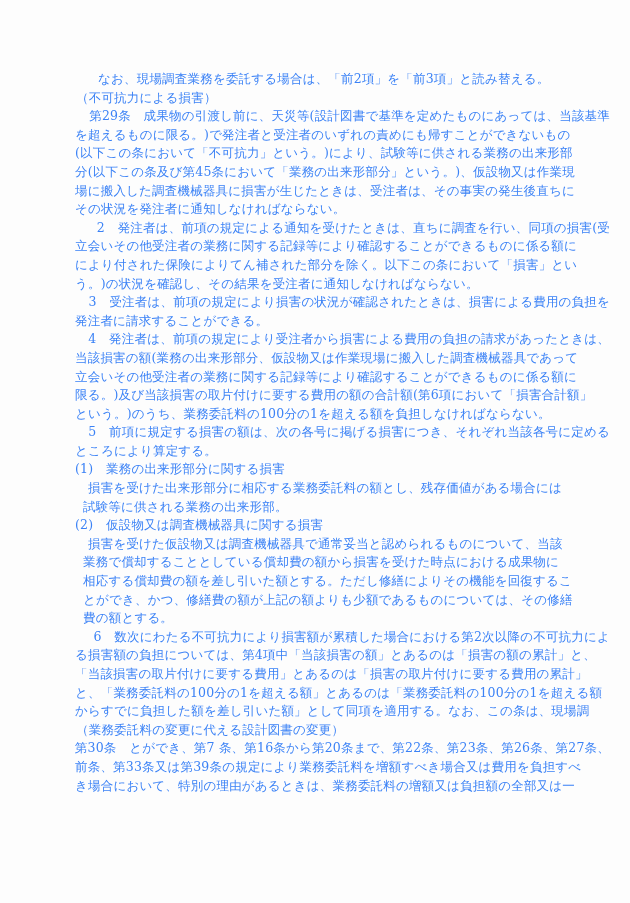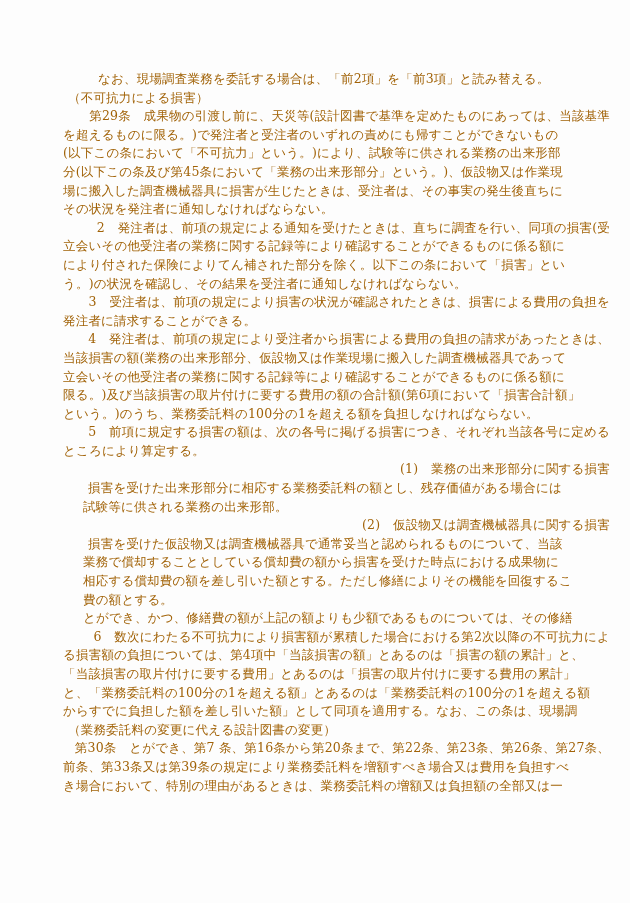--- a/index.html
+++ b/index.html
@@ -10,34 +10,34 @@
   .page {
     position: relative;
     width: 630px;
     height: 903px;
     box-sizing: border-box;
     padding: 70px 20px 0 62px;
     background: #fdfdfd;
     font-family: "DejaVu Serif", "Liberation Serif", serif;
     font-size: 12.5px;
     line-height: 18.6px;
-    color: #a16207;
+    color: #3b82f6;
     overflow: hidden;
   }
   .ln {
     white-space: nowrap;
     height: 18.6px;
     letter-spacing: 0.2px;
   }
   
   .i-art  { margin-left: 0; text-align: right; }     
-  .i-cont { margin-left: 1px; }  
-  .i-head { margin-left: 6px; }   
+  .i-cont { margin-left: 13px; }  
+  .i-head { margin-left: 14px; }   
   .i-nao  { margin-left: 36px; }  
-  .i-item { margin-left: 13px; text-align: right; }  
+  .i-item { margin-left: 13px; }  
   .i-sub1 { margin-left: 26px; }  
   .i-sub2 { margin-left: 21px; }  
 </style>
 </head>
 <body>
 
 <div class="page">
   <div class="ln i-nao">なお、現場調査業務を委託する場合は、「前2項」を「前3項」と読み替える。</div>
   <div class="ln i-head">（不可抗力による損害）</div>
   <div class="ln i-art">第29条　成果物の引渡し前に、天災等(設計図書で基準を定めたものにあっては、当該基準</div>
@@ -59,22 +59,22 @@
   <div class="ln i-cont">という。)のうち、業務委託料の100分の1を超える額を負担しなければならない。</div>
   <div class="ln i-art">5　前項に規定する損害の額は、次の各号に掲げる損害につき、それぞれ当該各号に定める</div>
   <div class="ln i-cont">ところにより算定する。</div>
   <div class="ln i-item">(1)　業務の出来形部分に関する損害</div>
   <div class="ln i-sub1">損害を受けた出来形部分に相応する業務委託料の額とし、残存価値がある場合には</div>
   <div class="ln i-sub2">試験等に供される業務の出来形部。</div>
   <div class="ln i-item">(2)　仮設物又は調査機械器具に関する損害</div>
   <div class="ln i-sub1">損害を受けた仮設物又は調査機械器具で通常妥当と認められるものについて、当該</div>
   <div class="ln i-sub2">業務で償却することとしている償却費の額から損害を受けた時点における成果物に</div>
   <div class="ln i-sub2">相応する償却費の額を差し引いた額とする。ただし修繕によりその機能を回復するこ</div>
+  <div class="ln i-sub2">とができ、かつ、修繕費の額が上記の額よりも少額であるものについては、その修繕</div>
   <div class="ln i-sub2">費の額とする。</div>
-  <div class="ln i-sub2">とができ、かつ、修繕費の額が上記の額よりも少額であるものについては、その修繕</div>
   <div class="ln i-art">6　数次にわたる不可抗力により損害額が累積した場合における第2次以降の不可抗力によ</div>
   <div class="ln i-cont">る損害額の負担については、第4項中「当該損害の額」とあるのは「損害の額の累計」と、</div>
   <div class="ln i-cont">「当該損害の取片付けに要する費用」とあるのは「損害の取片付けに要する費用の累計」</div>
   <div class="ln i-cont">と、「業務委託料の100分の1を超える額」とあるのは「業務委託料の100分の1を超える額</div>
   <div class="ln i-cont">からすでに負担した額を差し引いた額」として同項を適用する。なお、この条は、現場調</div>
   <div class="ln i-head">（業務委託料の変更に代える設計図書の変更）</div>
   <div class="ln i-art">第30条　とができ、第7 条、第16条から第20条まで、第22条、第23条、第26条、第27条、</div>
   <div class="ln i-cont">前条、第33条又は第39条の規定により業務委託料を増額すべき場合又は費用を負担すべ</div>
   <div class="ln i-cont">き場合において、特別の理由があるときは、業務委託料の増額又は負担額の全部又は一</div>
 </div>

